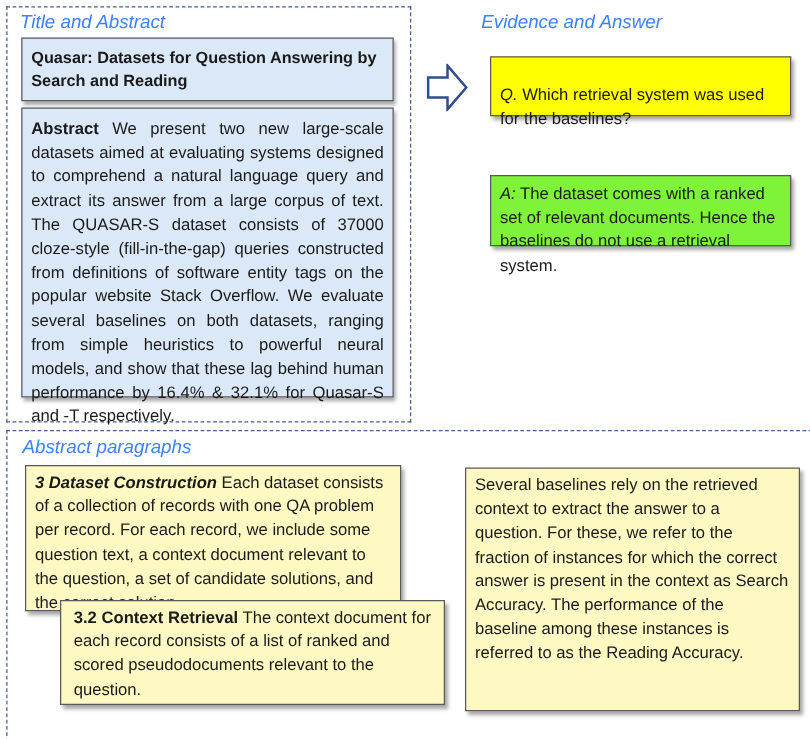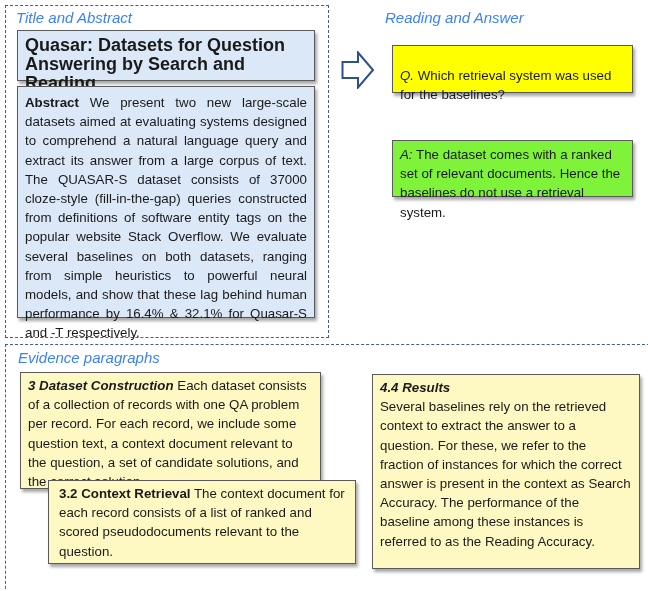--- a/index.html
+++ b/index.html
@@ -21,21 +21,21 @@
     position: absolute; font-style: italic; font-size: 15px; color: #3b82f6;
     white-space: nowrap;
   }
   .box {
     position: absolute; box-sizing: border-box;
     border: 1px solid #5a5a5a;
     box-shadow: 2px 3px 3px rgba(0,0,0,0.35);
     font-size: 13.3px; line-height: 19.2px;
   }
   .blue { background: #dbe8f7; }
-  .title-box { left: 17px; top: 30px; width: 298px; height: 51px; padding: 5px 7px; font-weight: bold; font-size: 18px; line-height: 19px; }
+  .title-box { left: 17px; top: 30px; width: 298px; height: 51px; padding: 5px 7px; font-weight: bold; font-size: 13px; line-height: 19px; }
   .abstract-box { left: 17px; top: 86px; width: 298px; height: 232px; padding: 6px 7px; text-align: justify; }
   .yellow { background: #ffff00; }
   .green { background: #7ef33a; }
   .q-box { left: 392px; top: 45px; width: 241px; height: 48px; padding: 20px 7px; }
   .a-box { left: 392px; top: 140px; width: 241px; height: 57px; padding: 4px 7px; }
   .cream { background: #fef9c3; }
   .ev1 { left: 20px; top: 372px; width: 301px; height: 117px; padding: 3px 7px; }
   .ev2 { left: 48px; top: 480px; width: 308px; height: 84px; padding: 3px 10px; }
   .ev3 { left: 372px; top: 374px; width: 268px; height: 195px; padding: 3px 7px; }
   .bold { font-weight: bold; }
@@ -54,41 +54,40 @@
   <span>Quasar: Datasets for Question Answering by Search and Reading</span>
 </div>
 
 <div class="box blue abstract-box">
   <p>
     <span class="bold">Abstract</span>
     <span>We present two new large-scale datasets aimed at evaluating systems designed to comprehend a natural language query and extract its answer from a large corpus of text. The QUASAR-S dataset consists of 37000 cloze-style (fill-in-the-gap) queries constructed from definitions of software entity tags on the popular website Stack Overflow. We evaluate several baselines on both datasets, ranging from simple heuristics to powerful neural models, and show that these lag behind human performance by 16.4% &amp; 32.1% for Quasar-S and -T respectively.</span>
   </p>
 </div>
 
-<div class="section-label" style="left:385px; top:9px;">Reading and Answer</div>
+<div class="section-label" style="left:385px; top:9px;">Evidence and Answer</div>
 
 <svg class="arrow" viewBox="0 0 34 38">
   <polygon points="1.5,11 17,11 17,1.5 32,19 17,36.5 17,27 1.5,27" fill="#ffffff" stroke="#2e4f8f" stroke-width="2" stroke-linejoin="miter"></polygon>
 </svg>
 
 <div class="box yellow q-box">
   <span class="italic">Q.</span><span> Which retrieval system was used for the baselines?</span>
 </div>
 
 <div class="box green a-box">
   <span class="italic">A:</span><span> The dataset comes with a ranked set of relevant documents. Hence the baselines do not use a retrieval system.</span>
 </div>
 
 <div class="dash-bottom"></div>
-<div class="section-label" style="left:18px; top:349px;">Evidence paragraphs</div>
+<div class="section-label" style="left:18px; top:349px;">Abstract paragraphs</div>
 
 <div class="box cream ev1">
   <span class="bolditalic">3 Dataset Construction</span><span> Each dataset consists of a collection of records with one QA problem per record. For each record, we include some question text, a context document relevant to the question, a set of candidate solutions, and the correct solution.</span>
 </div>
 
 <div class="box cream ev2">
   <span class="bold">3.2 Context Retrieval</span><span> The context document for each record consists of a list of ranked and scored pseudodocuments relevant to the question.</span>
 </div>
 
 <div class="box cream ev3">
-  <p class="bolditalic">4.4 Results</p>
   <p>Several baselines rely on the retrieved context to extract the answer to a question. For these, we refer to the fraction of instances for which the correct answer is present in the context as Search Accuracy. The performance of the baseline among these instances is referred to as the Reading Accuracy.</p>
 </div>
 
 </body></html>

